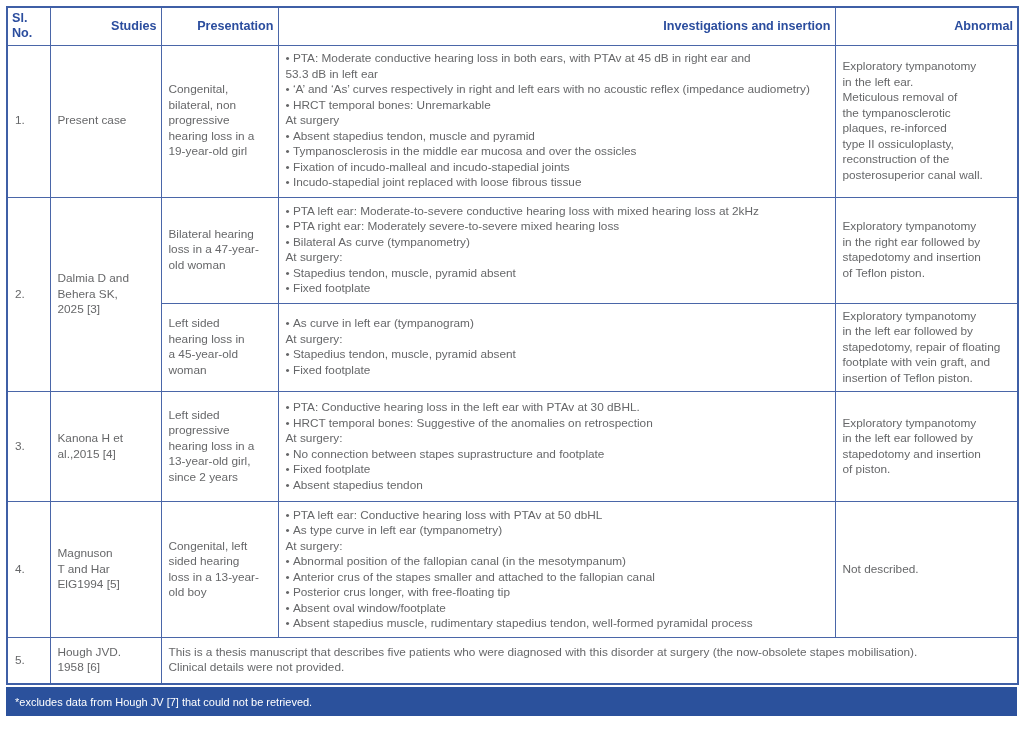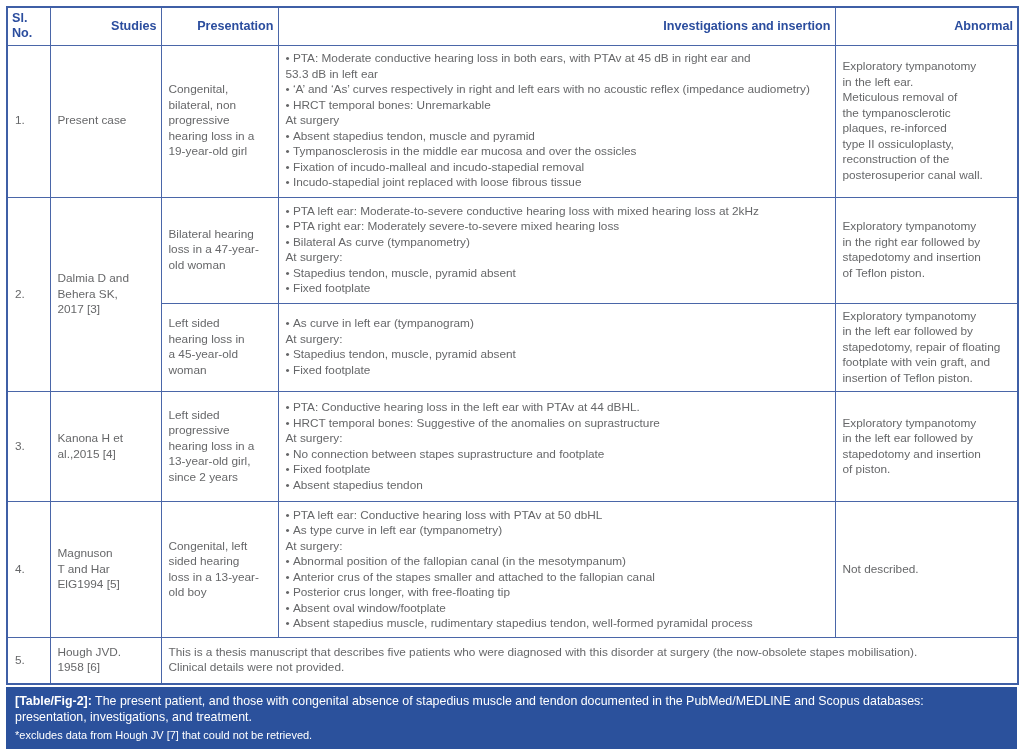--- a/index.html
+++ b/index.html
@@ -75,41 +75,41 @@
 19-year-old girl</div>
           </td>
       <td>
         <div class="ln bullet">PTA: Moderate conductive hearing loss in both ears, with PTAv at 45 dB in right ear and
 53.3 dB in left ear</div>
         <div class="ln bullet">‘A’ and ‘As’ curves respectively in right and left ears with no acoustic reflex (impedance audiometry)</div>
         <div class="ln bullet">HRCT temporal bones: Unremarkable</div>
         <div class="ln">At surgery</div>
         <div class="ln bullet">Absent stapedius tendon, muscle and pyramid</div>
         <div class="ln bullet">Tympanosclerosis in the middle ear mucosa and over the ossicles</div>
-        <div class="ln bullet">Fixation of incudo-malleal and incudo-stapedial removal</div>
+        <div class="ln bullet">Fixation of incudo-malleal and incudo-stapedial joints</div>
         <div class="ln bullet">Incudo-stapedial joint replaced with loose fibrous tissue</div>
       </td>
       <td>
             <div class="pre">Exploratory tympanotomy
 in the left ear.
 Meticulous removal of
 the tympanosclerotic
 plaques, re-inforced
 type II ossiculoplasty,
 reconstruction of the
 posterosuperior canal wall.</div>
           </td>
     </tr>
 
     <tr style="height:106px">
       <td class="slno" rowspan="2">2.</td>
       <td rowspan="2">
             <div class="pre">Dalmia D and
 Behera SK,
-2017 [3]</div>
+2025 [3]</div>
           </td>
       <td>
             <div class="pre">Bilateral hearing
 loss in a 47-year-
 old woman</div>
           </td>
       <td>
         <div class="ln bullet">PTA left ear: Moderate-to-severe conductive hearing loss with mixed hearing loss at 2kHz</div>
         <div class="ln bullet">PTA right ear: Moderately severe-to-severe mixed hearing loss</div>
         <div class="ln bullet">Bilateral As curve (tympanometry)</div>
@@ -154,22 +154,22 @@
 al.,2015 [4]</div>
           </td>
       <td>
             <div class="pre">Left sided
 progressive
 hearing loss in a
 13-year-old girl,
 since 2 years</div>
           </td>
       <td>
-        <div class="ln bullet">PTA: Conductive hearing loss in the left ear with PTAv at 44 dBHL.</div>
-        <div class="ln bullet">HRCT temporal bones: Suggestive of the anomalies on suprastructure</div>
+        <div class="ln bullet">PTA: Conductive hearing loss in the left ear with PTAv at 30 dBHL.</div>
+        <div class="ln bullet">HRCT temporal bones: Suggestive of the anomalies on retrospection</div>
         <div class="ln">At surgery:</div>
         <div class="ln bullet">No connection between stapes suprastructure and footplate</div>
         <div class="ln bullet">Fixed footplate</div>
         <div class="ln bullet">Absent stapedius tendon</div>
       </td>
       <td>
             <div class="pre">Exploratory tympanotomy
 in the left ear followed by
 stapedotomy and insertion
 of piston.</div>
@@ -212,18 +212,16 @@
           </td>
       <td colspan="3">
             <div class="pre">This is a thesis manuscript that describes five patients who were diagnosed with this disorder at surgery (the now-obsolete stapes mobilisation).
 Clinical details were not provided.</div>
           </td>
     </tr>
   </tbody>
     </table>
 
   <div class="caption">
-    <div class="cap-main"><span class="cap-label">[Table/Fig-2]:</span> <span class="cap-text">The present patient, and those with congenital absence of stapedius muscle and tendon documented in the PubMed/MEDLINE and Scopus databases:
-presentation, investigations, and treatment.</span></div>
     <div class="cap-note">*excludes data from Hough JV [7] that could not be retrieved.</div>
   </div>
 
 </div>
 
 </body></html>

